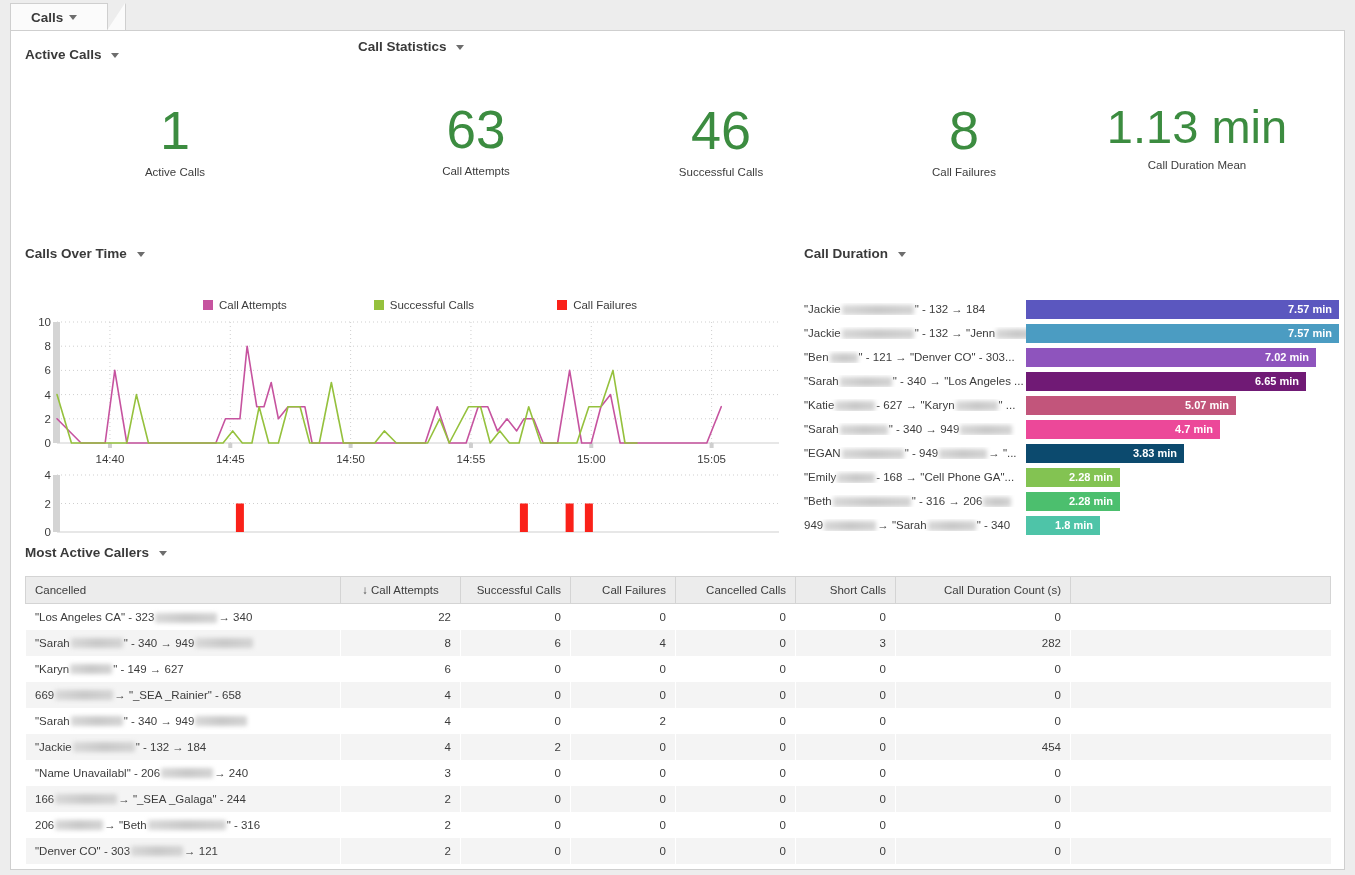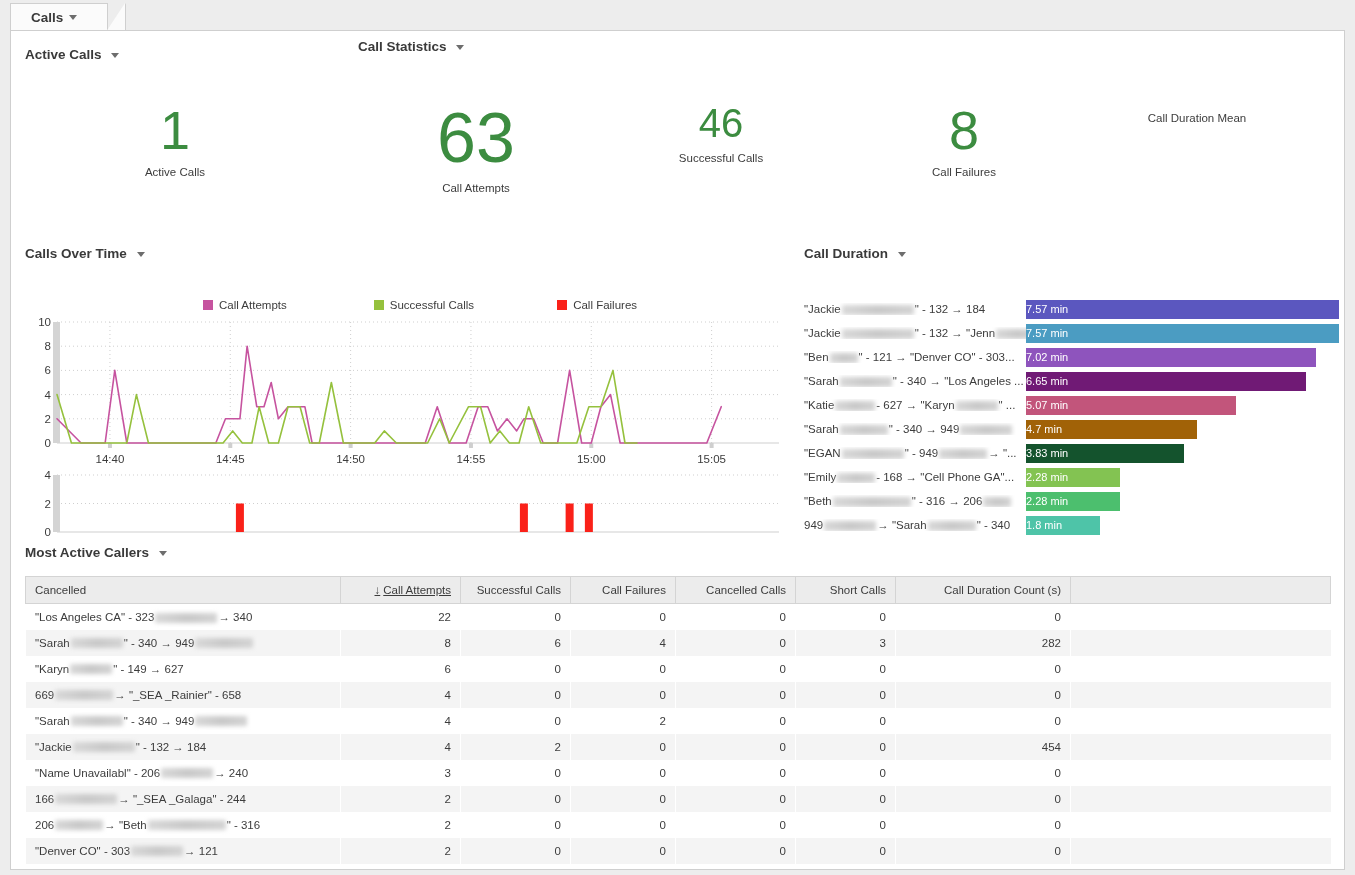--- a/index.html
+++ b/index.html
@@ -76,22 +76,22 @@
     margin-top: 9px;
     font-size: 11.5px; color: #3c3c3c;
     white-space: nowrap;
   }
   #kpi-active    { left: 54px; }
   #kpi-attempts  { left: 355px; }
   #kpi-success   { left: 600px; }
   #kpi-failures  { left: 843px; }
   #kpi-duration  { left: 1076px; }
   #kpi-active   .val { font-size: 54px; }
-  #kpi-attempts .val { font-size: 70px; }
-  #kpi-success  .val { font-size: 40px; }
+  #kpi-attempts .val { font-size: 53px; }
+  #kpi-success  .val { font-size: 54px; }
   #kpi-failures .val { font-size: 54px; }
   #kpi-duration .val { font-size: 47px; }
 
   
   #cot-title { position: absolute; left: 14px; top: 215px; }
   .legend {
     position: absolute; top: 268px; left: 14px;
     width: 760px; display: flex; font-size: 11.5px;
   }
   .legend .item { display: flex; align-items: center; }
@@ -114,22 +114,22 @@
     display: flex; align-items: center; height: 24px;
   }
   .dur-label {
     width: 222px; font-size: 11.5px; color: #3c3c3c;
     white-space: nowrap; overflow: hidden; text-align: left;
     padding-right: 4px;
   }
   .dur-bar-wrap { flex: 1; position: relative; height: 19px; }
   .dur-bar {
     height: 19px; display: flex; align-items: center;
-    padding-right: 7px;
-    color: #fff; font-size: 11px; font-weight: normal;
+    justify-content: flex-end; padding-right: 7px;
+    color: #fff; font-size: 11px; font-weight: bold;
     white-space: nowrap;
   }
   .blur {
     display: inline-block; vertical-align: middle;
     background: linear-gradient(90deg,#d9d9d9,#c9c9c9,#d4d4d4);
     filter: blur(2.2px);
     height: 10px; border-radius: 1px;
     margin: 0 1px;
   }
 
@@ -196,20 +196,21 @@
   </div>
   <div class="kpi" id="kpi-success">
     <div class="val">46</div>
     <div class="lbl">Successful Calls</div>
   </div>
   <div class="kpi" id="kpi-failures">
     <div class="val">8</div>
     <div class="lbl">Call Failures</div>
   </div>
   <div class="kpi" id="kpi-duration">
+    <div class="val">1.13 min</div>
     <div class="lbl">Call Duration Mean</div>
   </div>
 
   <div class="section-title" id="cot-title">
     <span>Calls Over Time</span>
     <span class="caret"></span>
   </div>
 
   <div class="legend">
     <div class="item">
@@ -316,29 +317,29 @@
         <div class="dur-label" title="&quot;Katie - 627 → &quot;Karyn&quot; ..."><span>"Katie</span><span class="blur" style="width: 40px;"></span><span>- 627 → "Karyn</span><span class="blur" style="width: 42px;"></span><span>" ...</span></div>
         <div class="dur-bar-wrap">
           <div class="dur-bar" style="background: rgb(194, 85, 123); width: 210px;">
             <span>5.07 min</span>
           </div>
         </div>
       </div>
       <div class="dur-row">
         <div class="dur-label" title="&quot;Sarah&quot; - 340 → 949"><span>"Sarah</span><span class="blur" style="width: 48px;"></span><span>" - 340 → 949</span><span class="blur" style="width: 52px;"></span></div>
         <div class="dur-bar-wrap">
-          <div class="dur-bar" style="background: #a16207; width: 171px;">
+          <div class="dur-bar" style="background: #ec4899; width: 194px;">
             <span>4.7 min</span>
           </div>
         </div>
       </div>
       <div class="dur-row">
         <div class="dur-label" title="&quot;EGAN&quot; - 949 → &quot;..."><span>"EGAN</span><span class="blur" style="width: 62px;"></span><span>" - 949</span><span class="blur" style="width: 48px;"></span><span>→ "...</span></div>
         <div class="dur-bar-wrap">
-          <div class="dur-bar" style="background: #14532d; width: 158px;">
+          <div class="dur-bar" style="background: #0c4a6e; width: 158px;">
             <span>3.83 min</span>
           </div>
         </div>
       </div>
       <div class="dur-row">
         <div class="dur-label" title="&quot;Emily - 168 → &quot;Cell Phone GA&quot;..."><span>"Emily</span><span class="blur" style="width: 38px;"></span><span>- 168 → "Cell Phone GA"...</span></div>
         <div class="dur-bar-wrap">
           <div class="dur-bar" style="background: rgb(131, 195, 82); width: 94px;">
             <span>2.28 min</span>
           </div>
@@ -374,21 +375,21 @@
         <col style="width:110px">
       <col style="width:105px">
         <col style="width:120px">
         <col style="width:100px">
       <col style="width:175px">
         <col style="width:260px">
     </colgroup>
     <thead>
         <tr>
           <th style="text-align: left;"><span>Cancelled</span></th>
-          <th style="text-align: right; text-decoration: underline;"><span class="sort-arrow">↓</span><span>Call Attempts</span></th>
+          <th style="text-align: center;"><span class="sort-arrow">↓</span><span>Call Attempts</span></th>
           <th style="text-align: right;"><span>Successful Calls</span></th>
           <th style="text-align: right;"><span>Call Failures</span></th>
           <th style="text-align: right;"><span>Cancelled Calls</span></th>
           <th style="text-align: right;"><span>Short Calls</span></th>
           <th style="text-align: right;"><span>Call Duration Count (s)</span></th>
           <th style="text-align: left;"><span></span></th>
         </tr>
       </thead>
     <tbody>
         <tr>

